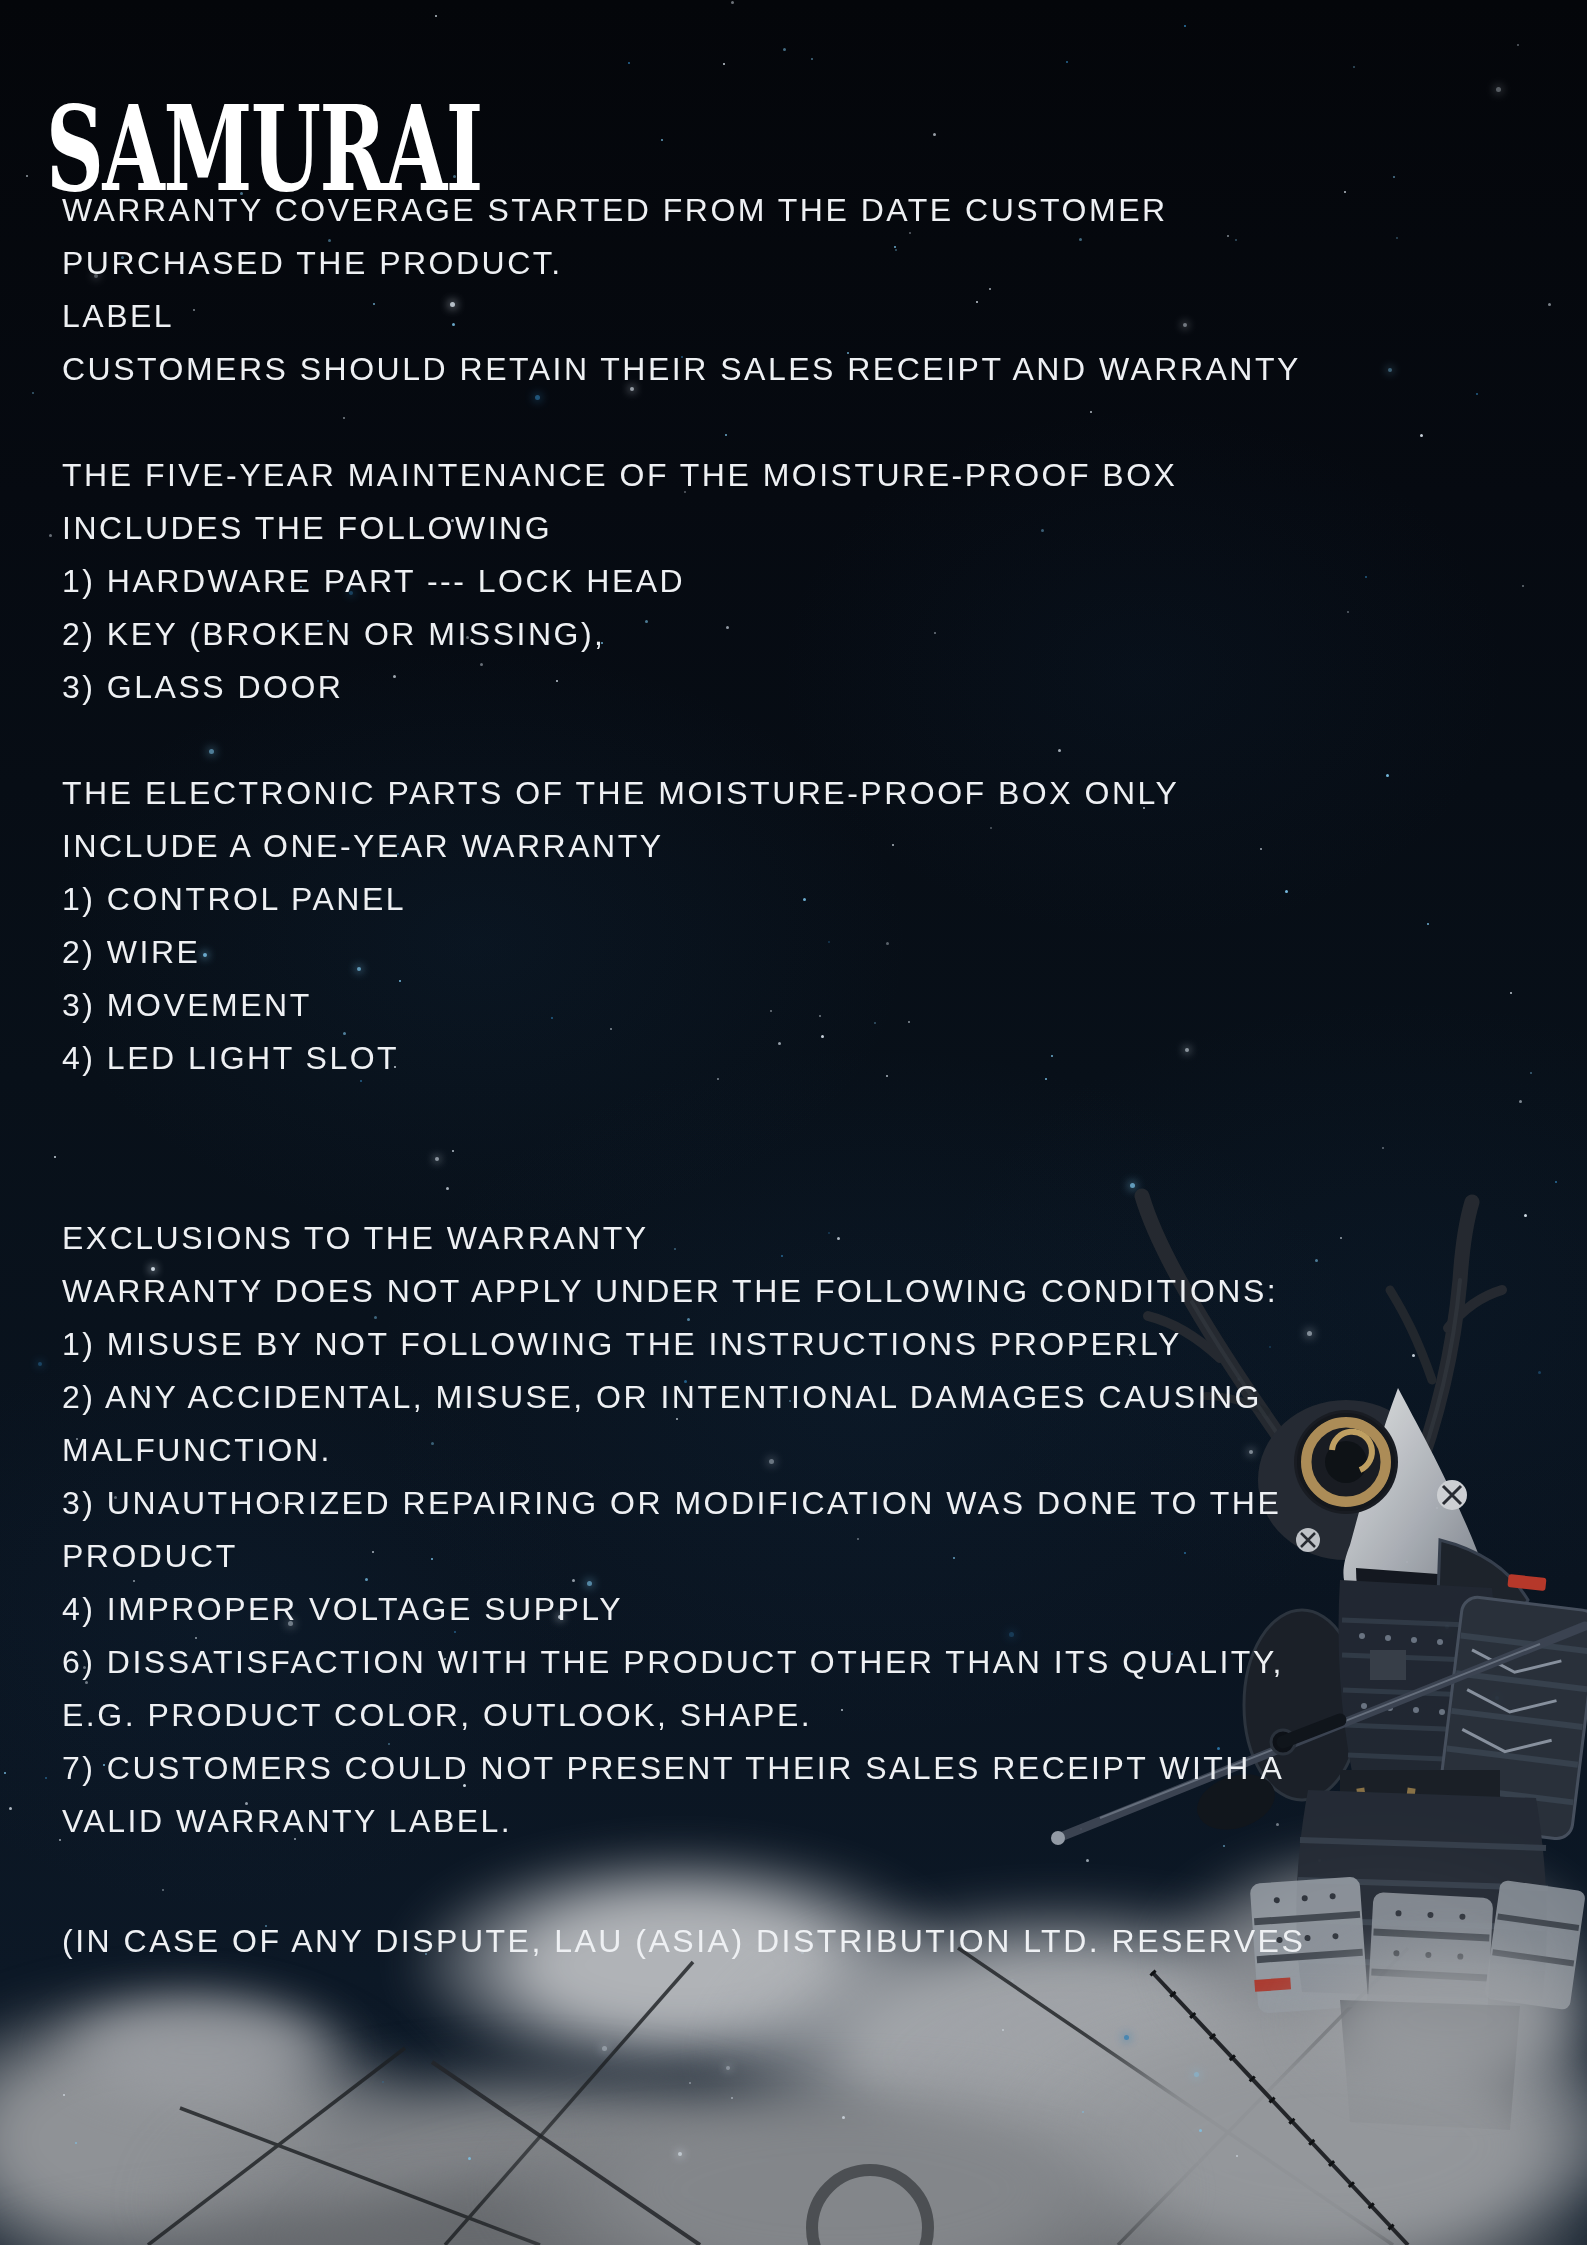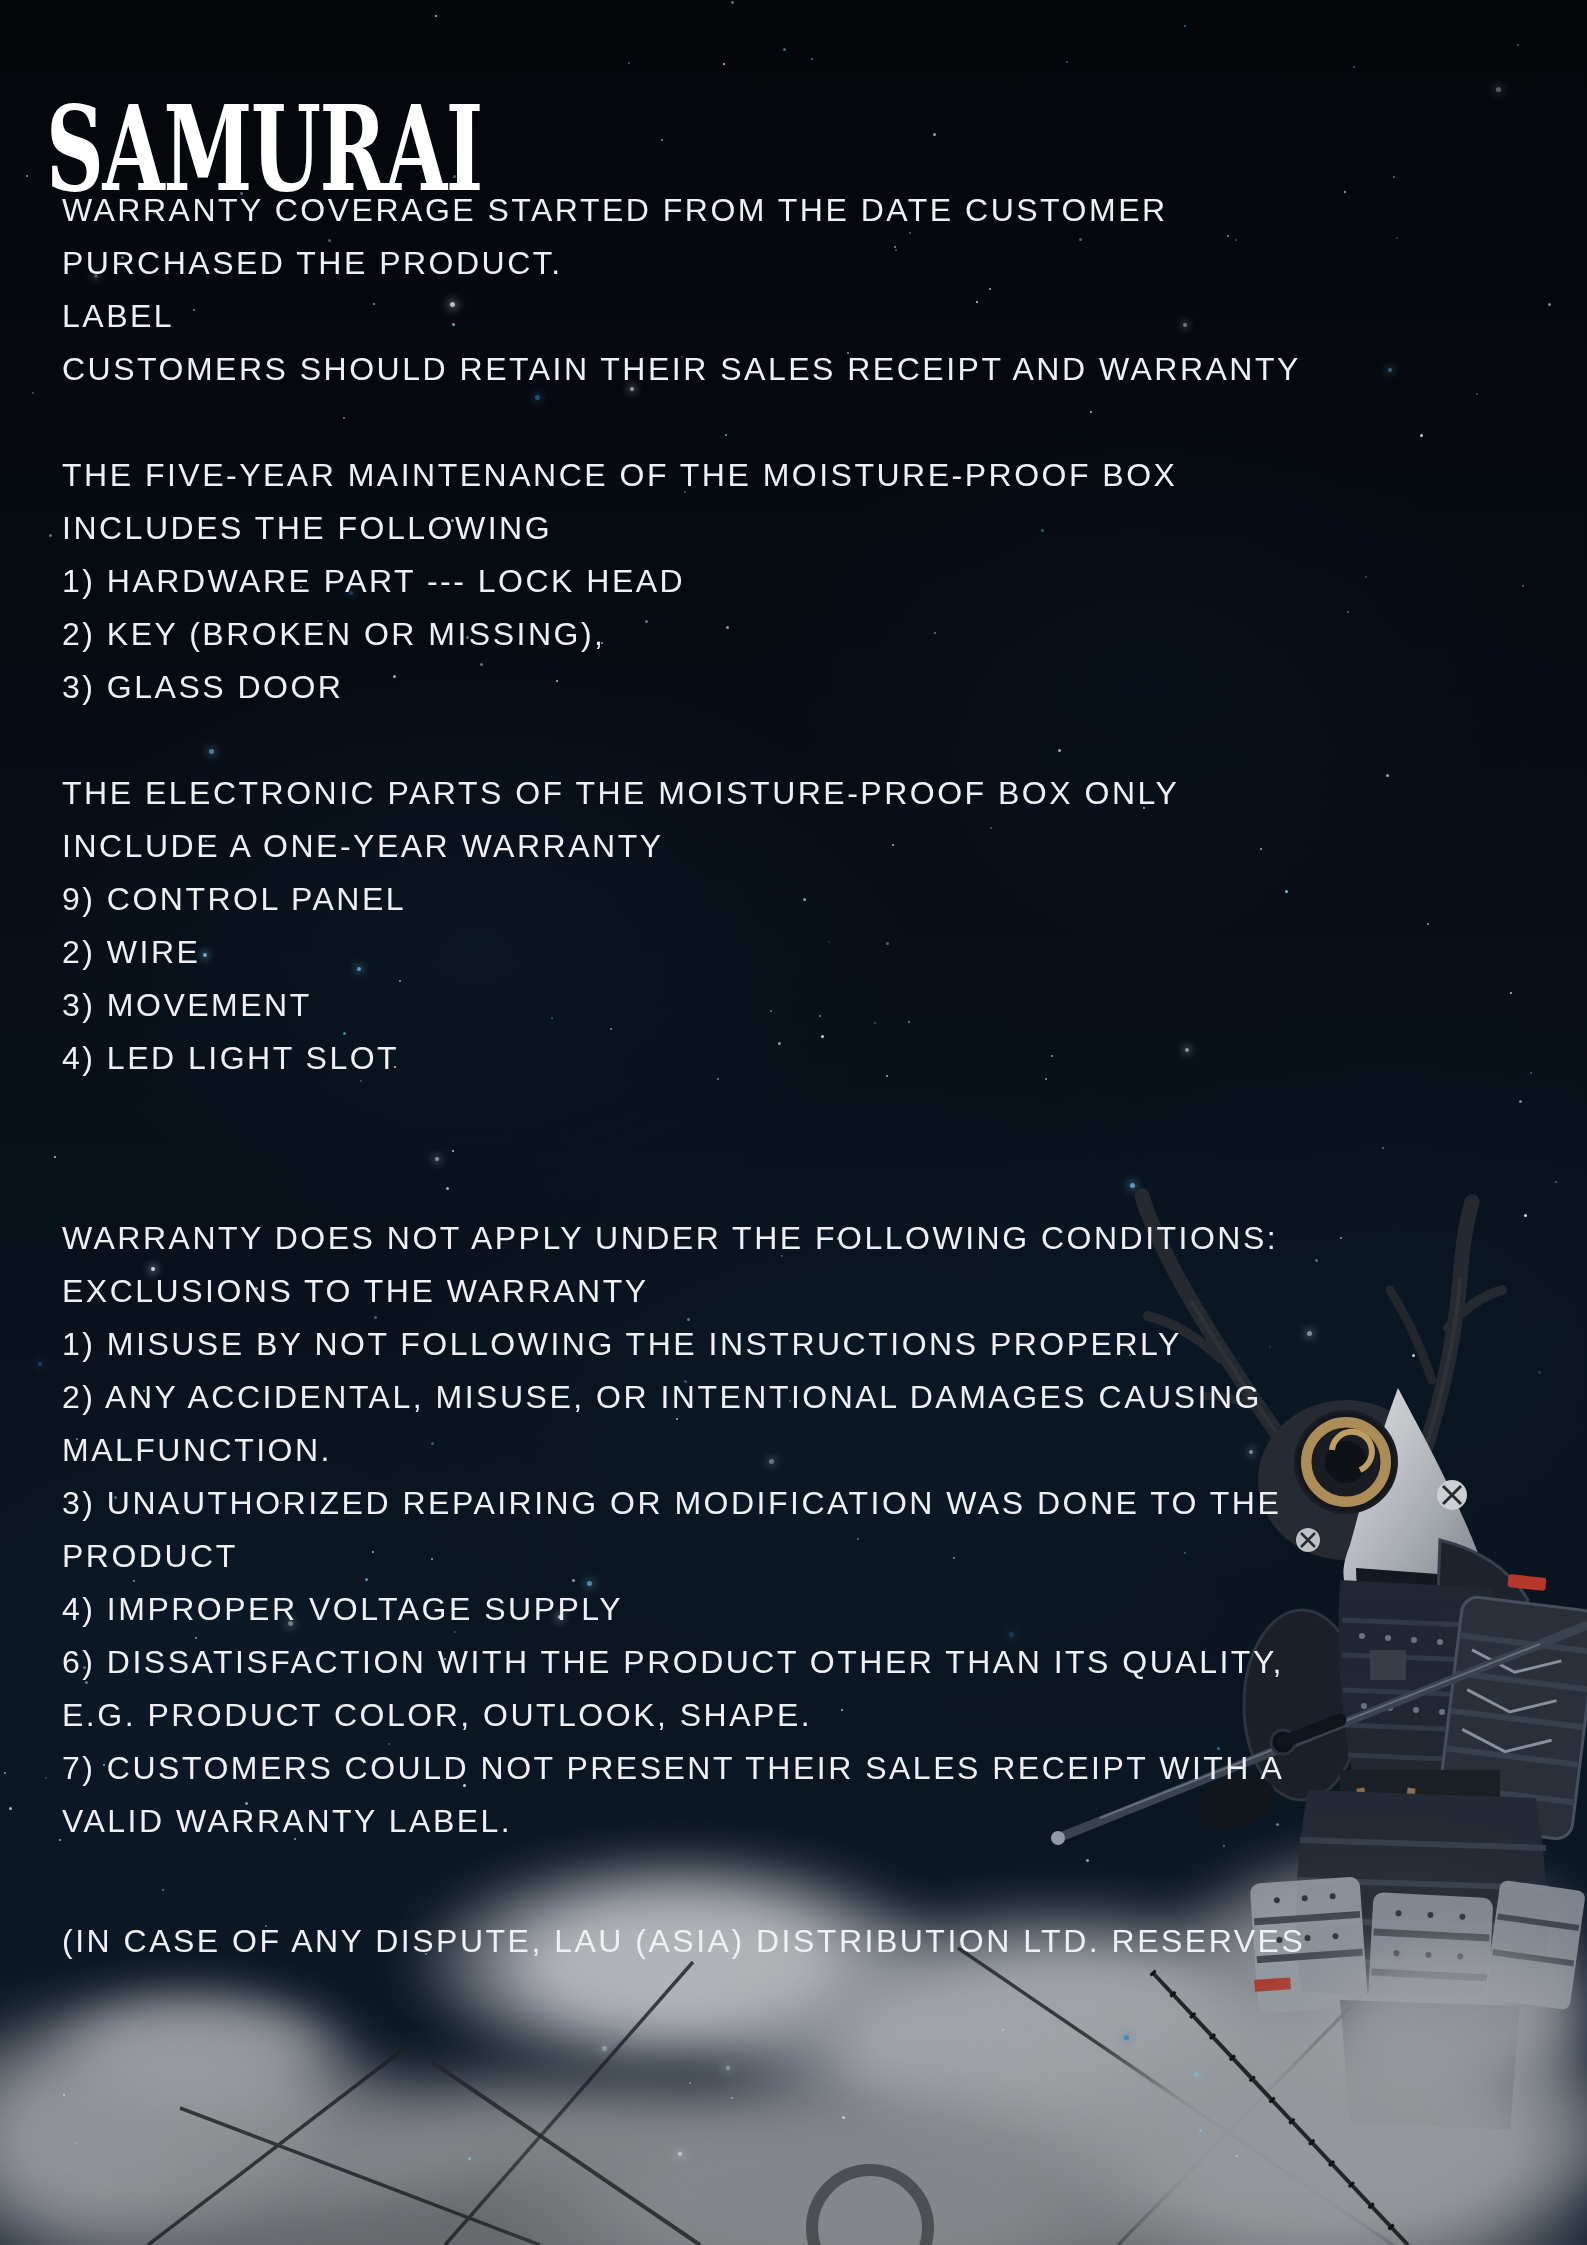--- a/index.html
+++ b/index.html
@@ -460,28 +460,28 @@
     <div class="sec">
       <div class="line">THE FIVE-YEAR MAINTENANCE OF THE MOISTURE-PROOF BOX</div>
       <div class="line">INCLUDES THE FOLLOWING</div>
       <div class="line">1) HARDWARE PART --- LOCK HEAD</div>
       <div class="line">2) KEY (BROKEN OR MISSING),</div>
       <div class="line">3) GLASS DOOR</div>
     </div>
     <div class="sec">
       <div class="line">THE ELECTRONIC PARTS OF THE MOISTURE-PROOF BOX ONLY</div>
       <div class="line">INCLUDE A ONE-YEAR WARRANTY</div>
-      <div class="line">9) CONTROL PANEL</div>
+      <div class="line">1) CONTROL PANEL</div>
       <div class="line">2) WIRE</div>
       <div class="line">3) MOVEMENT</div>
       <div class="line">4) LED LIGHT SLOT</div>
     </div>
     <div class="sec gap-big">
+      <div class="line">EXCLUSIONS TO THE WARRANTY</div>
       <div class="line">WARRANTY DOES NOT APPLY UNDER THE FOLLOWING CONDITIONS:</div>
-      <div class="line">EXCLUSIONS TO THE WARRANTY</div>
       <div class="line">1) MISUSE BY NOT FOLLOWING THE INSTRUCTIONS PROPERLY</div>
       <div class="line">2) ANY ACCIDENTAL, MISUSE, OR INTENTIONAL DAMAGES CAUSING</div>
       <div class="line">MALFUNCTION.</div>
       <div class="line">3) UNAUTHORIZED REPAIRING OR MODIFICATION WAS DONE TO THE</div>
       <div class="line">PRODUCT</div>
       <div class="line">4) IMPROPER VOLTAGE SUPPLY</div>
       <div class="line">6) DISSATISFACTION WITH THE PRODUCT OTHER THAN ITS QUALITY,</div>
       <div class="line">E.G. PRODUCT COLOR, OUTLOOK, SHAPE.</div>
       <div class="line">7) CUSTOMERS COULD NOT PRESENT THEIR SALES RECEIPT WITH A</div>
       <div class="line">VALID WARRANTY LABEL.</div>

